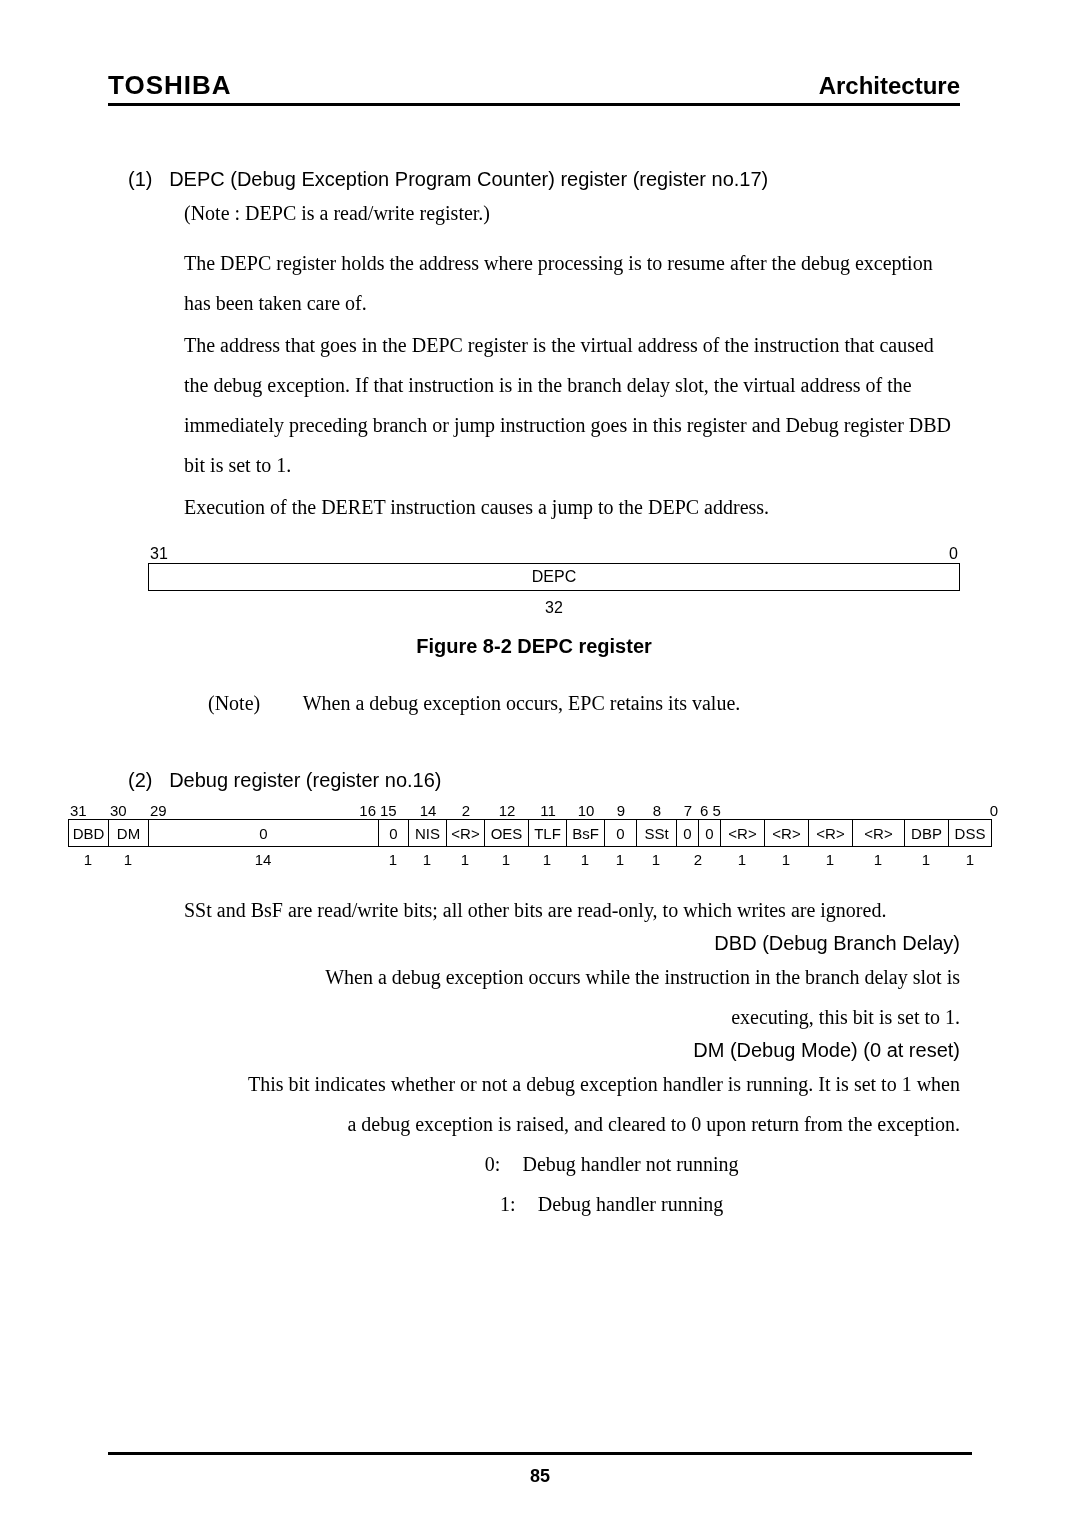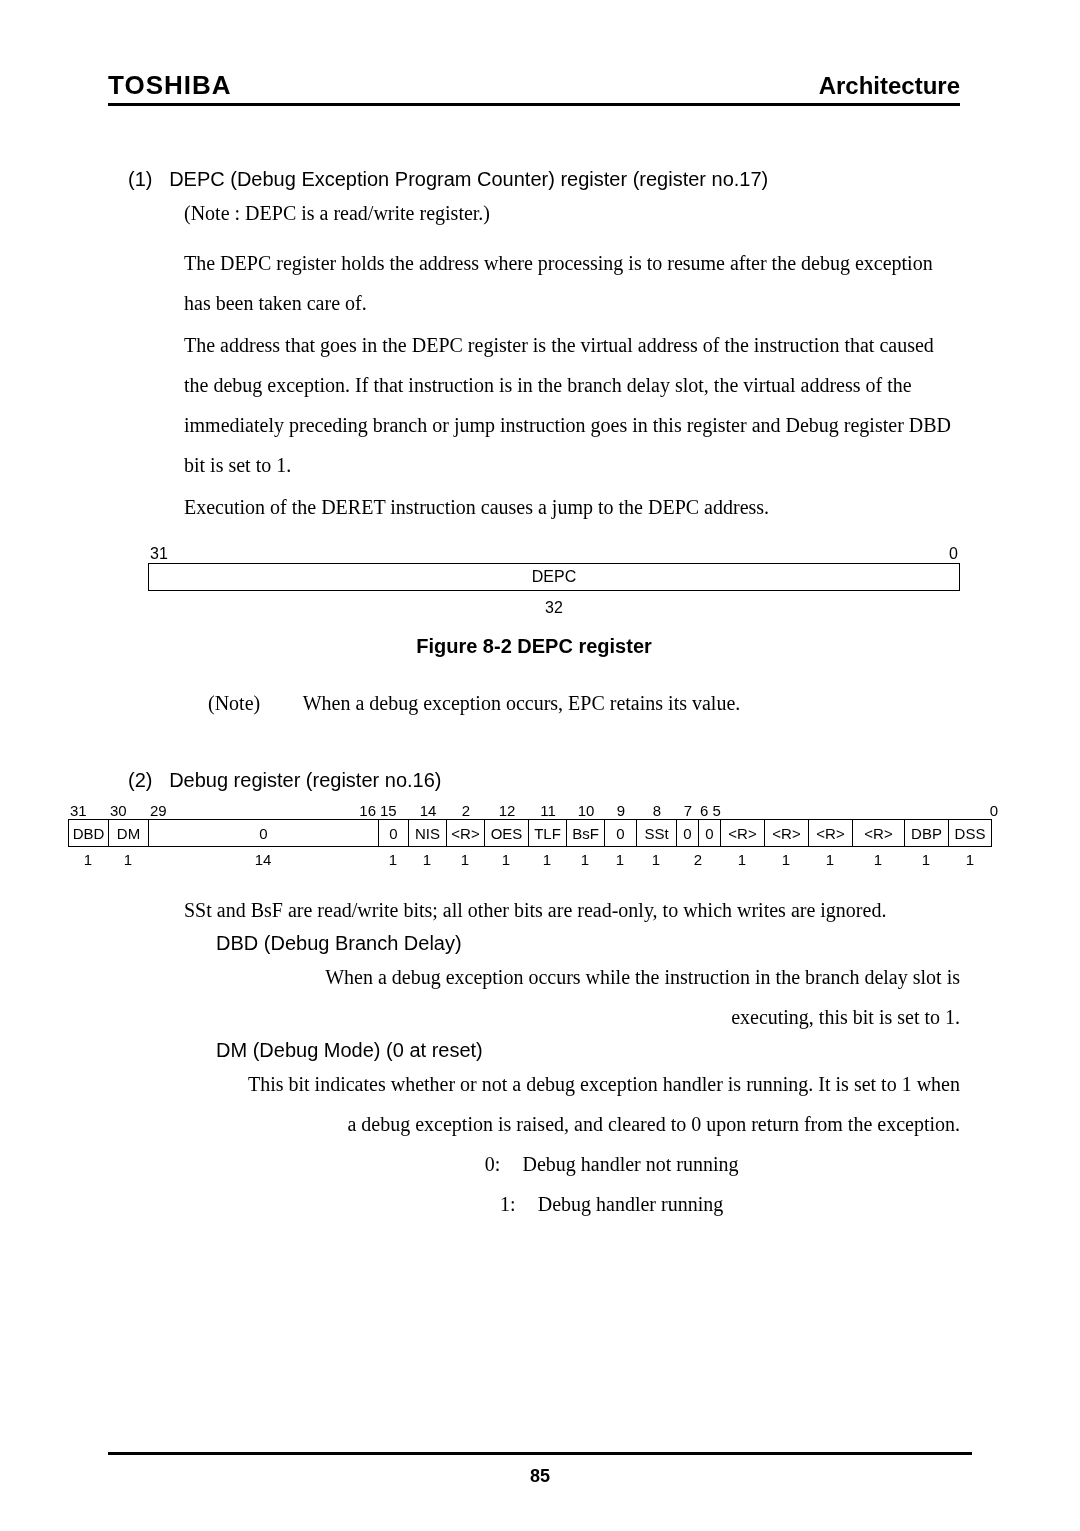--- a/index.html
+++ b/index.html
@@ -57,21 +57,21 @@
   .debug-table-wrap { margin: 10px -40px 0 -40px; }
   .bit-header-row, .field-row, .width-row { display: flex; font-family: Arial, Helvetica, sans-serif; font-size: 15px; }
   .bit-header-row > div, .field-row > div, .width-row > div { flex-shrink: 0; }
   .hdr { text-align: left; padding-left: 2px; }
   .hdr.right { text-align: right; padding-right: 2px; }
   .hdr.center { text-align: center; }
   .field-row > div { border-top: 1px solid #000; border-bottom: 1px solid #000; border-left: 1px solid #000; height: 28px; display:flex; align-items:center; justify-content:center; }
   .field-row > div:last-child { border-right: 1px solid #000000; }
   .width-row > div { text-align: center; padding-top: 4px; }
   .post-fig { margin-left: 76px; margin-top: 22px; font-size: 20px; line-height: 2.0; }
-  .sub-head { font-family: Arial, Helvetica, sans-serif; font-size: 20px; margin-left: 108px; margin-top: 2px; }
+  .sub-head { font-family: Arial, Helvetica, sans-serif; font-size: 20px; margin-left: 108px; margin-top: 2px; text-align: right; }
   .sub-body { margin-left: 138px; font-size: 20px; line-height: 2.0; margin-top: 2px; text-align: right; }
   .num-list { margin-left: 138px; font-size: 20px; line-height: 2.0; text-align: center; }
   .num-list .n { display:inline-block; width: 50px; }
   .footer-line {
     position: absolute;
     left: 108px; right: 108px;
     bottom: 44px;
     border-top: 3px solid #000;
     text-align: center;
     padding-top: 11px;

